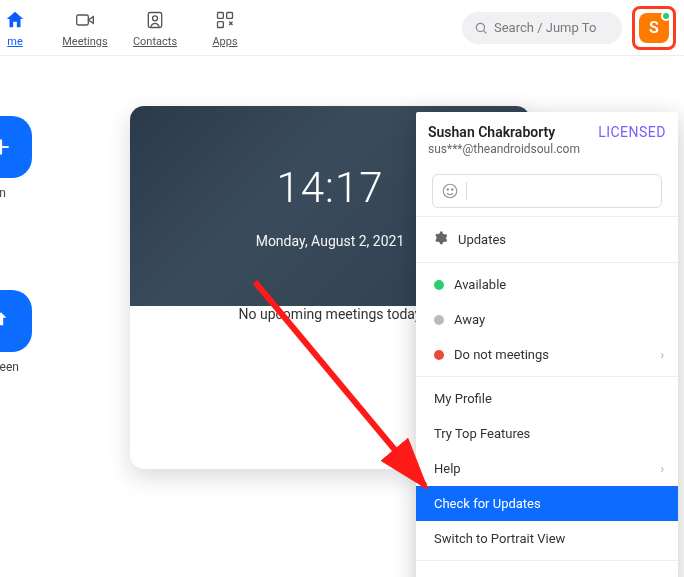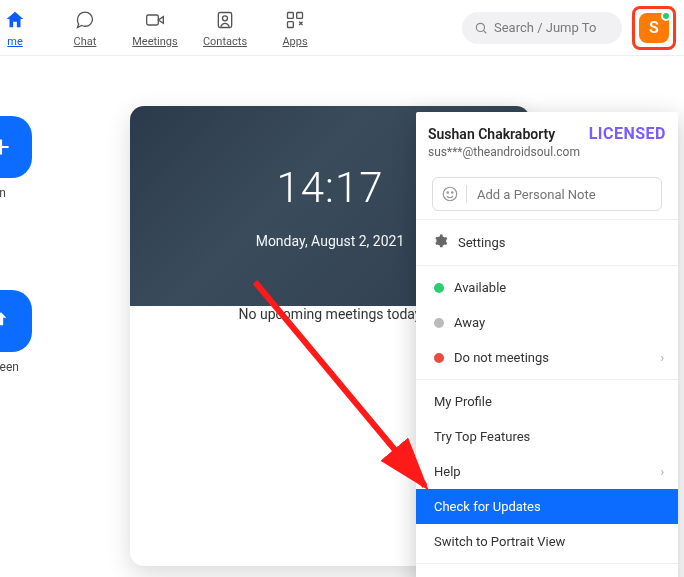--- a/index.html
+++ b/index.html
@@ -17,31 +17,31 @@
 .avatar-wrap { width: 44px; height: 44px; margin-left: 10px; border: 3px solid #ff3b1f; border-radius: 8px; display: flex; align-items: center; justify-content: center; position: relative; }
 .avatar { width: 30px; height: 30px; border-radius: 8px; background: #ff7a00; color: #fff; display: flex; align-items: center; justify-content: center; font-weight: 600; font-size: 16px; }
 .avatar .dot { position: absolute; top: 2px; right: 2px; width: 10px; height: 10px; background: #2ecc71; border: 2px solid #fff; border-radius: 50%; }
 
 .content { position: relative; height: calc(577px - 56px); }
 
 .side-btns { position: absolute; left: -30px; top: 60px; display: flex; flex-direction: column; gap: 90px; }
 .side-item { display: flex; flex-direction: column; align-items: center; font-size: 12px; color: #444; }
 .side-item .sq { width: 62px; height: 62px; background: #0b6cff; border-radius: 20px; display: flex; align-items: center; justify-content: center; margin-bottom: 8px; }
 
-.card { position: absolute; left: 130px; top: 50px; width: 400px; height: 460px; border-radius: 14px; box-shadow: 0 8px 24px rgba(0,0,0,0.15); overflow: hidden; background: #fff; }
+.card { position: absolute; left: 130px; top: 50px; width: 400px; height: 363px; border-radius: 14px; box-shadow: 0 8px 24px rgba(0,0,0,0.15); overflow: hidden; background: #fff; }
 .card .hero { height: 200px; background: linear-gradient(135deg, #2b3a4a, #3a4b5c 40%, #2f3e4e); color: #fff; display: flex; flex-direction: column; align-items: center; justify-content: center; }
 .card .time { font-size: 42px; font-weight: 300; letter-spacing: 1px; }
 .card .date { font-size: 14px; margin-top: 21px; opacity: 0.95; }
 .card .empty { flex: 1; display: flex; align-items: center; justify-content: center; font-size: 14px; color: #333; }
 
 .menu { position: absolute; right: 6px; top: 56px; width: 262px; background: #fff; box-shadow: 0 6px 24px rgba(0,0,0,0.22); border-radius: 2px; z-index: 50; padding-bottom: 6px; }
 .menu .head { padding: 12px 12px 6px; }
 .menu .name-row { display: flex; justify-content: space-between; align-items: center; }
 .menu .uname { font-weight: 600; font-size: 14px; }
-.menu .license { color: #7a5cff; font-weight: 700; font-size: 16px; letter-spacing: 0.5px; }
+.menu .license { color: #7a5cff; font-weight: 400; font-size: 14px; letter-spacing: 0.5px; }
 .menu .email { font-size: 12px; color: #666; margin-top: 2px; }
 .menu .note-row { display: flex; align-items: center; border: 1px solid #ddd; border-radius: 6px; margin: 12px 16px 8px; height: 34px; overflow: hidden; }
 .menu .note-ic { width: 34px; display: flex; align-items: center; justify-content: center; border-right: 1px solid #ddd; color: #888; }
 .menu .note-input { flex: 1; border: none; outline: none; padding: 0 10px; font-size: 13px; color: #888; }
 .menu .sep { height: 1px; background: #eee; margin: 4px 0; }
 .menu .item { display: flex; align-items: center; padding: 10px 18px; font-size: 13px; color: #333; cursor: pointer; position: relative; }
 .menu .item.highlight { background: #0b6cff; color: #fff; }
 .menu .item .bullet { width: 10px; height: 10px; border-radius: 50%; margin-right: 10px; flex-shrink: 0; }
 .menu .item .gear { margin-right: 10px; color: #666; }
 .menu .item .chev { position: absolute; right: 14px; color: #aaa; font-size: 12px; }
@@ -56,28 +56,20 @@
     <div class="ic">
       <svg width="22" height="22" viewBox="0 0 24 24" fill="#0b5cff">
           <path d="M12 3l9 8h-3v9h-4v-6h-4v6H6v-9H3z"></path>
         </svg>
     </div>
     <span class="lbl">me</span>
   </div>
   <div class="tab">
     <div class="ic">
       <svg width="20" height="20" viewBox="0 0 24 24" fill="none" stroke="#555" stroke-width="1.6">
-          <path d="M21 11.5a8.38 8.38 0 01-9 8 8.5 8.5 0 01-4-.9L3 21l1.4-4.1A8.38 8.38 0 013 11.5a8.5 8.5 0 0118 0z"></path>
-        </svg>
-    </div>
-    <span class="lbl">Chat</span>
-  </div>
-  <div class="tab">
-    <div class="ic">
-      <svg width="20" height="20" viewBox="0 0 24 24" fill="none" stroke="#555" stroke-width="1.6">
           <rect x="2" y="6" width="14" height="12" rx="2"></rect>
           <path d="M22 8l-6 4 6 4z"></path>
         </svg>
     </div>
     <span class="lbl">Meetings</span>
   </div>
   <div class="tab">
     <div class="ic">
       <svg width="20" height="20" viewBox="0 0 24 24" fill="none" stroke="#555" stroke-width="1.6">
           <rect x="4" y="3" width="16" height="18" rx="2"></rect>
@@ -163,30 +155,29 @@
     </div>
     <div class="note-row">
       <div class="note-ic">
         <svg width="18" height="18" viewBox="0 0 24 24" fill="none" stroke="#999" stroke-width="1.6">
             <circle cx="12" cy="12" r="9"></circle>
             <circle cx="9" cy="10" r="1" fill="#999"></circle>
             <circle cx="15" cy="10" r="1" fill="#999"></circle>
             <path d="M8 15c1.3 1.3 2.7 2 4 2s2.7-.7 4-2"></path>
           </svg>
       </div>
-      <input class="note-input" placeholder="Add a Personal Note" style="">
     </div>
     <div class="sep"></div>
     <div class="item">
       <span class="gear">
         <svg width="14" height="14" viewBox="0 0 24 24" fill="#666">
             <path d="M12 8a4 4 0 100 8 4 4 0 000-8zm8.9 4a8.9 8.9 0 00-.2-1.9l2.1-1.6-2-3.4-2.5 1a9 9 0 00-3.3-1.9L14.5 1h-4l-.5 2.7a9 9 0 00-3.3 1.9l-2.5-1-2 3.4 2.1 1.6A8.9 8.9 0 004.1 12c0 .6.1 1.3.2 1.9l-2.1 1.6 2 3.4 2.5-1a9 9 0 003.3 1.9l.5 2.7h4l.5-2.7a9 9 0 003.3-1.9l2.5 1 2-3.4-2.1-1.6c.1-.6.2-1.3.2-1.9z"></path>
           </svg>
       </span>
-      <span>Settings</span>
+      <span>Updates</span>
     </div>
     <div class="sep"></div>
     <div class="item">
       <span class="bullet" style="background:#2ecc71"></span>
       <span>Available</span>
     </div>
     <div class="item">
       <span class="bullet" style="background:#bbb"></span>
       <span>Away</span>
     </div>

